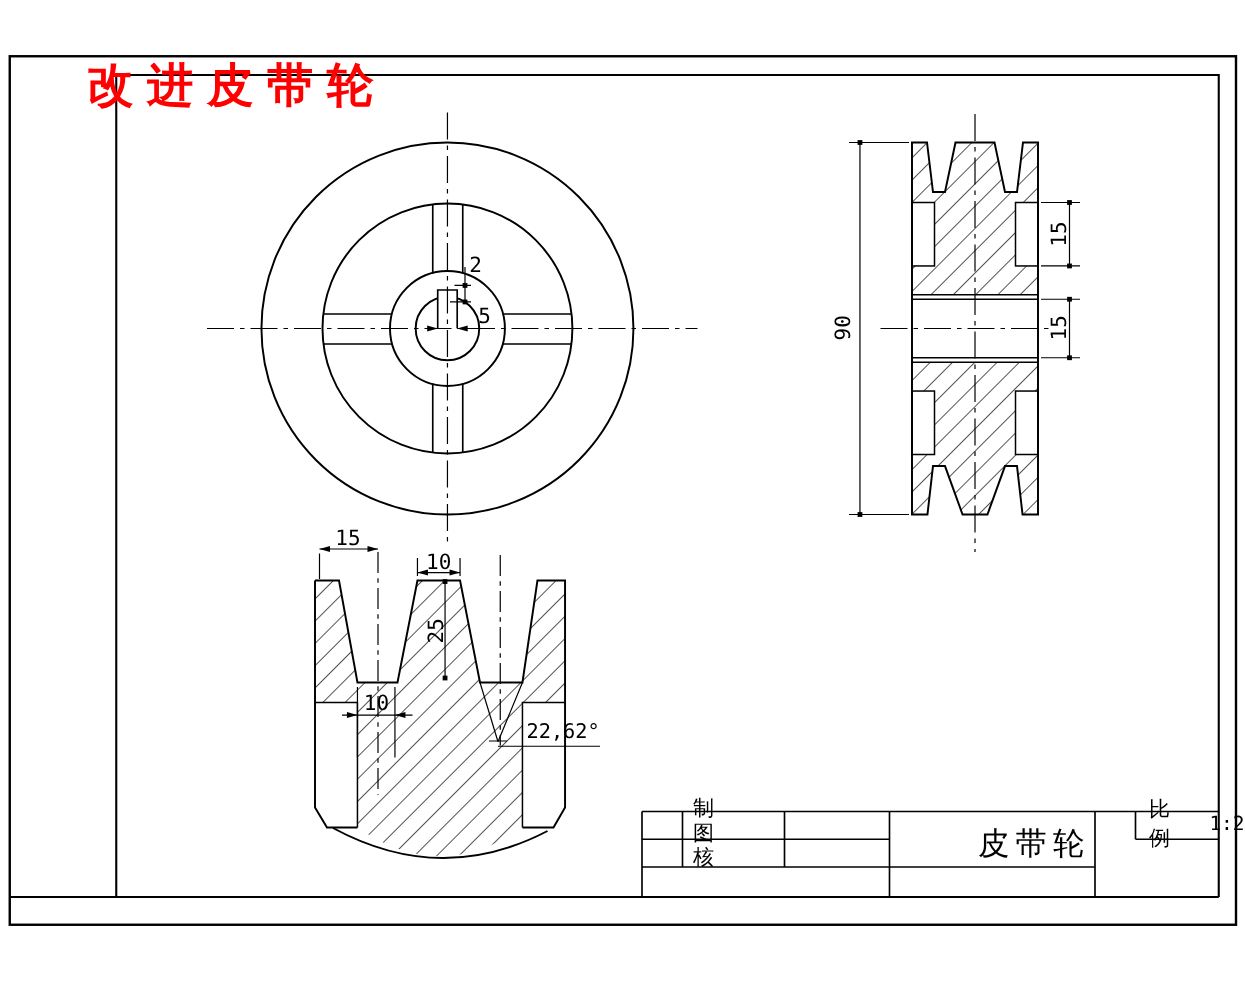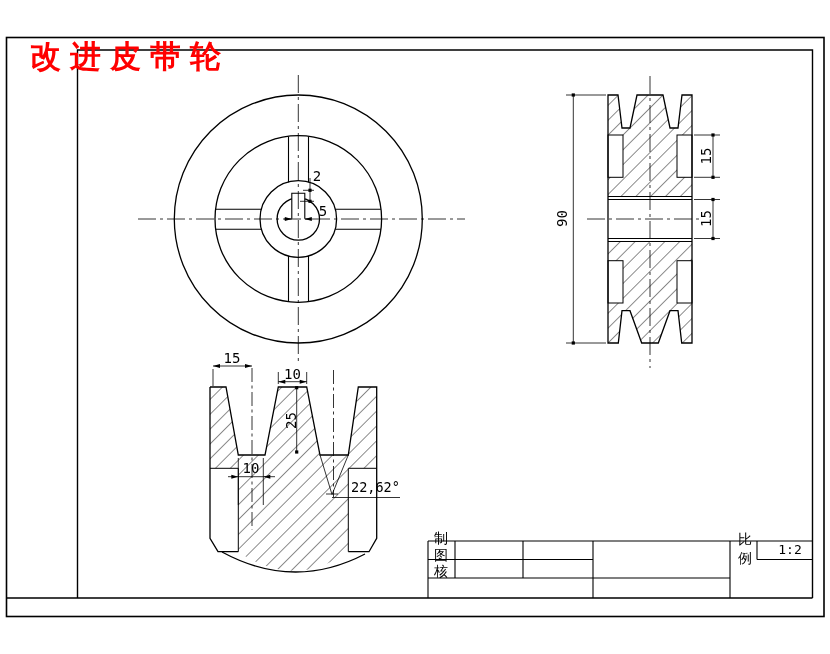--- a/index.html
+++ b/index.html
@@ -1,19 +1,19 @@
 <!DOCTYPE html>
 <html><head>
 <meta charset="utf-8">
 <style>
   html,body{margin:0;padding:0;background:#fff;}
   #stage{position:relative;width:830px;height:654px;background:#fff;overflow:hidden;
          font-family:"Liberation Sans",sans-serif;}
   #stage svg{position:absolute;left:0;top:0;}
-  .ovl{position:absolute;color:#000;white-space:nowrap;}
+  .ovl{position:absolute;color:#000;white-space:nowrap;margin-left:28px;}
   .red-title{left:30px;top:36px;font-size:31px;font-weight:bold;letter-spacing:9px;color:#f00;
              font-family:"Liberation Serif",serif;}
   .tb-labels{left:430px;top:530px;font-size:14px;line-height:16.5px;text-align:center;width:22px;}
   .tb-part{left:593px;top:548px;width:137px;text-align:center;font-size:21px;letter-spacing:4px;}
   .tb-scale{left:734px;top:530px;font-size:14px;line-height:19px;text-align:center;width:22px;}
   .tb-ratio{left:757px;top:542px;width:66px;text-align:center;font-size:13px;
             font-family:"DejaVu Sans Mono",monospace;}
   text{font-family:"DejaVu Sans Mono",monospace;fill:#000;}
 </style>
 </head>
@@ -186,20 +186,21 @@
 </svg>
 
 <div class="ovl red-title">改进皮带轮</div>
 
 <div class="ovl tb-labels">
   <div>制</div>
   <div>图</div>
   <div>核</div>
 </div>
 
+<div class="ovl tb-part">皮带轮</div>
 
 <div class="ovl tb-scale">
   <div>比</div>
   <div>例</div>
 </div>
 
 <div class="ovl tb-ratio">1:2</div>
 
 </div>
 

